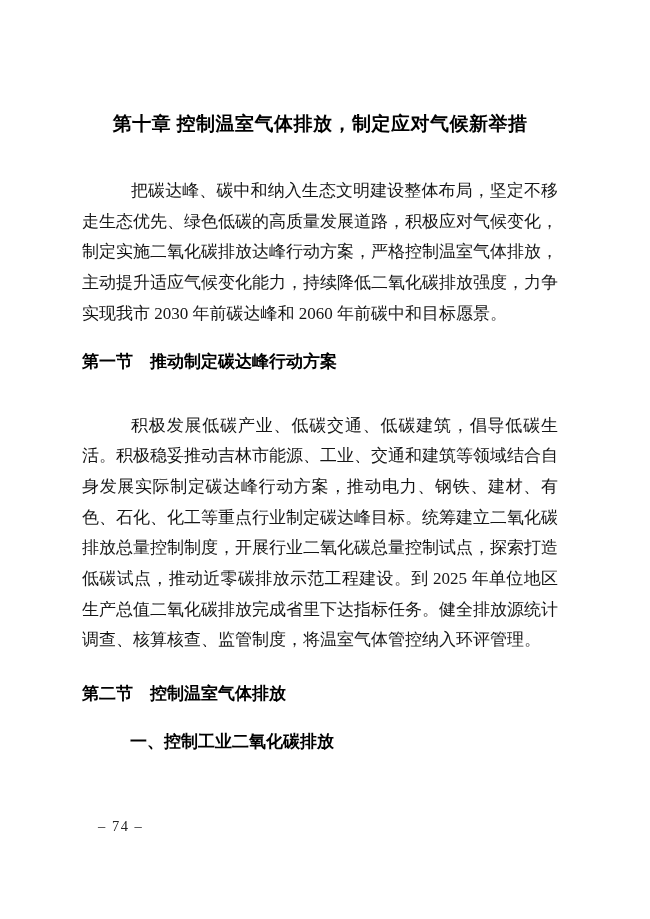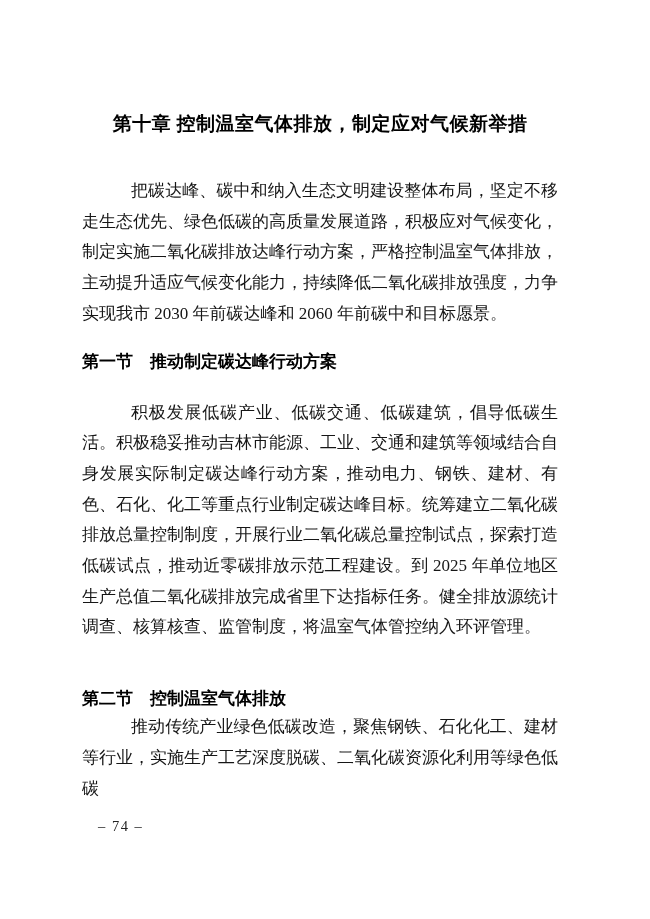--- a/index.html
+++ b/index.html
@@ -43,22 +43,22 @@
     margin: 0;
     font-family: "Liberation Sans", "DejaVu Sans", sans-serif;
     font-size: 17px;
     line-height: 24px;
     font-weight: bold;
     text-align: left;
     color: #000000;
     white-space: nowrap;
   }
   #section1-title { margin-top: 20px; }
-  #para-section1 { margin-top: 24px; }
-  #section2-title { margin-top: 44px; }
+  #para-section1 { margin-top: 37px; }
+  #section2-title { margin-top: 26px; }
   .subsection-title {
     margin: 24px 0 0 0;
     font-family: "Liberation Sans", "DejaVu Sans", sans-serif;
     font-size: 17px;
     line-height: 24px;
     font-weight: bold;
     text-align: left;
     text-indent: 48px;
     color: #000000;
     white-space: nowrap;
@@ -84,19 +84,19 @@
     <h1 class="chapter-title">第十章 控制温室气体排放，制定应对气候新举措</h1>
 
     <p class="body-para" id="para-intro">把碳达峰、碳中和纳入生态文明建设整体布局，坚定不移走生态优先、绿色低碳的高质量发展道路，积极应对气候变化，制定实施二氧化碳排放达峰行动方案，严格控制温室气体排放，主动提升适应气候变化能力，持续降低二氧化碳排放强度，力争实现我市 2030 年前碳达峰和 2060 年前碳中和目标愿景。</p>
 
     <h2 class="section-title" id="section1-title">第一节　推动制定碳达峰行动方案</h2>
 
     <p class="body-para" id="para-section1">积极发展低碳产业、低碳交通、低碳建筑，倡导低碳生活。积极稳妥推动吉林市能源、工业、交通和建筑等领域结合自身发展实际制定碳达峰行动方案，推动电力、钢铁、建材、有色、石化、化工等重点行业制定碳达峰目标。统筹建立二氧化碳排放总量控制制度，开展行业二氧化碳总量控制试点，探索打造低碳试点，推动近零碳排放示范工程建设。到 2025 年单位地区生产总值二氧化碳排放完成省里下达指标任务。健全排放源统计调查、核算核查、监管制度，将温室气体管控纳入环评管理。</p>
 
     <h2 class="section-title" id="section2-title">第二节　控制温室气体排放</h2>
 
+    <h3 class="subsection-title">一、控制工业二氧化碳排放</h3>
 
-    <p class="body-para" id="para-subsection1">推动传统产业绿色低碳改造，聚焦钢铁、石化化工、建材等行业，实施生产工艺深度脱碳、二氧化碳资源化利用等绿色低碳</p>
 
   </div>
 
   <div class="page-number">– 74 –</div>
 </div>
 
 </body></html>

